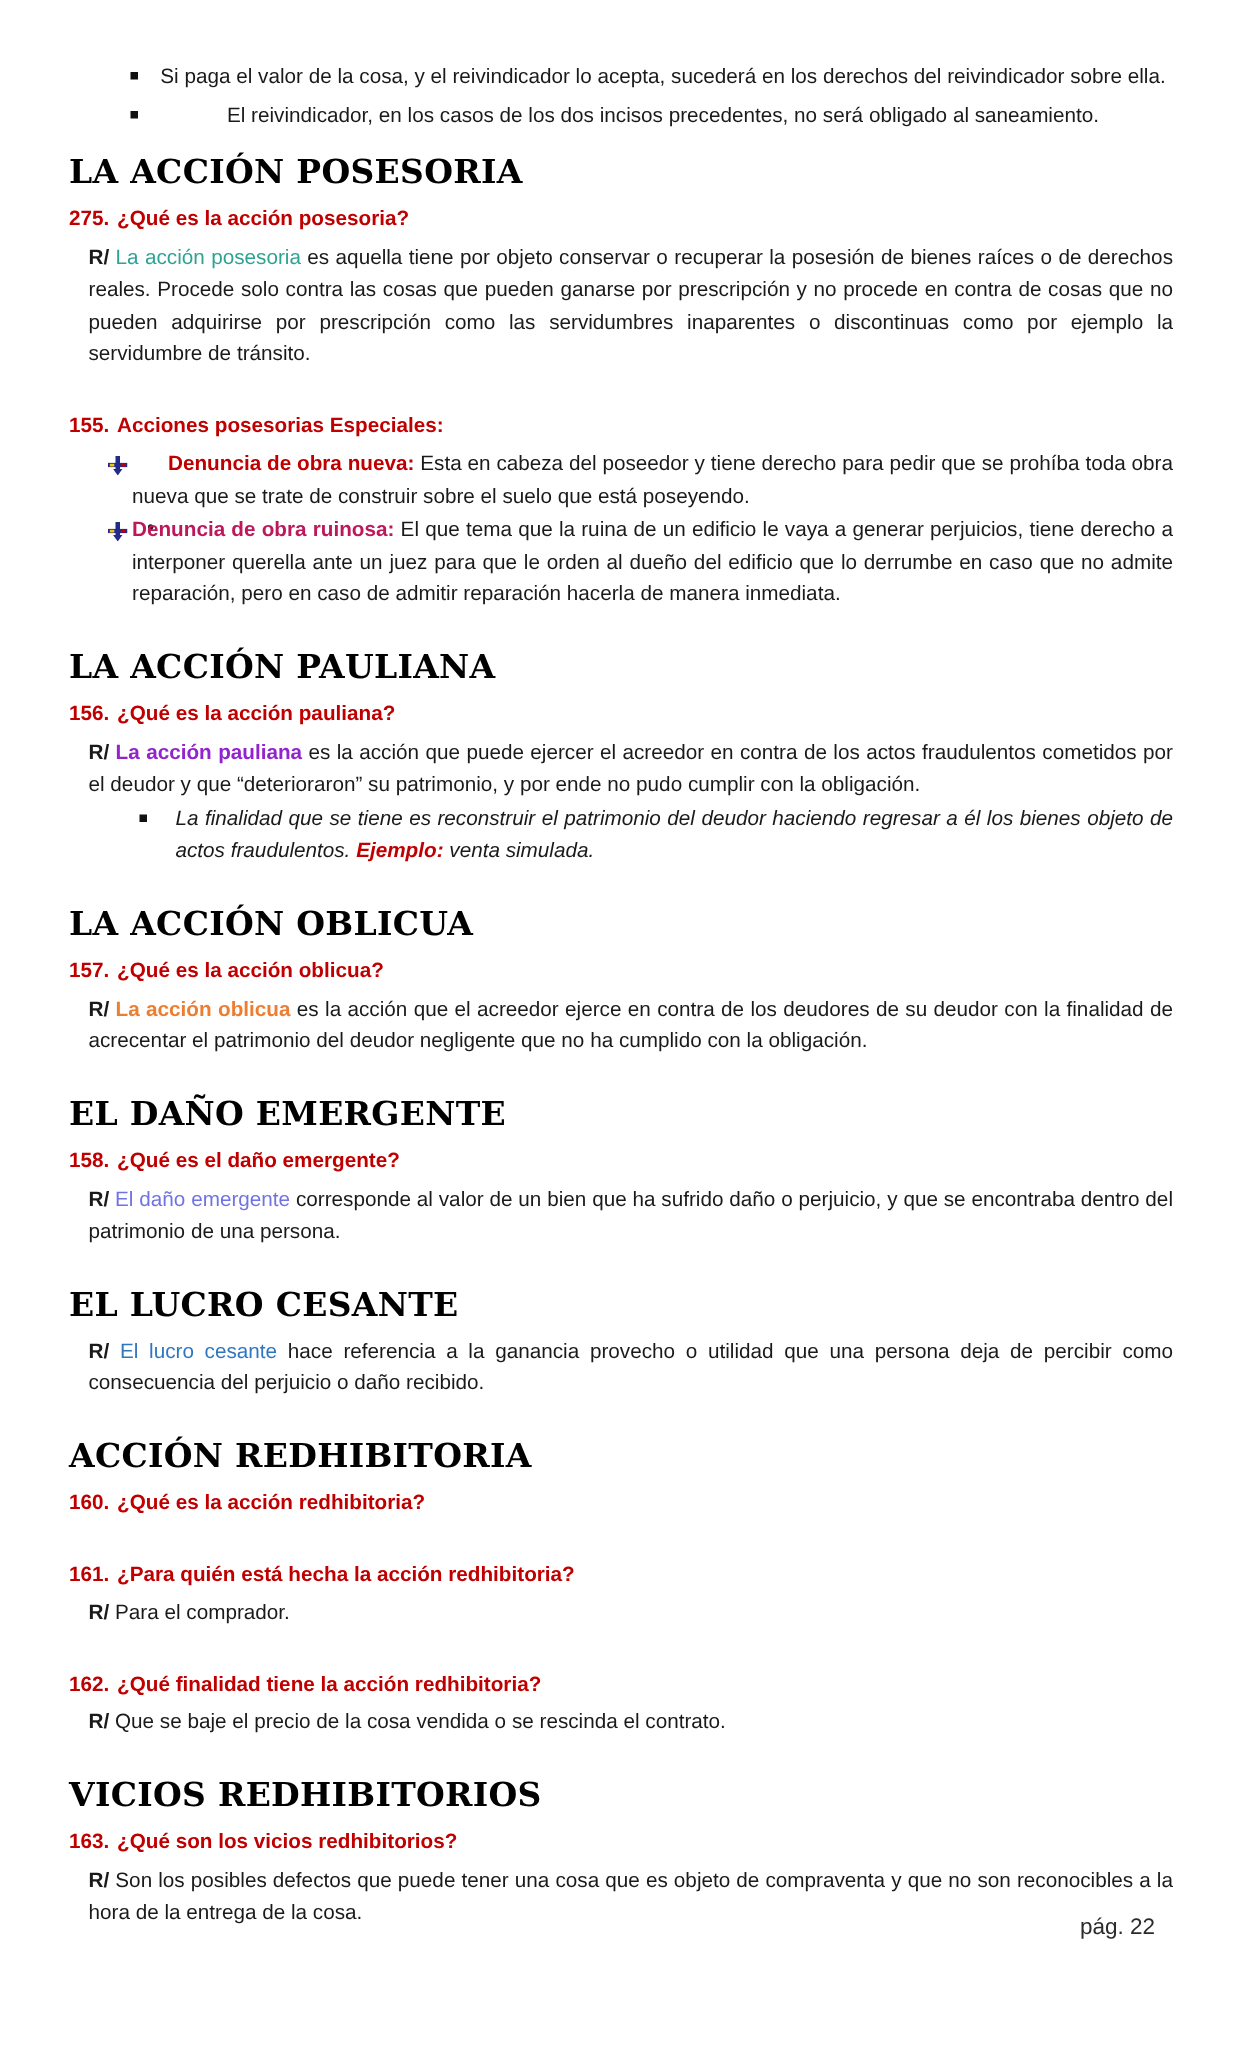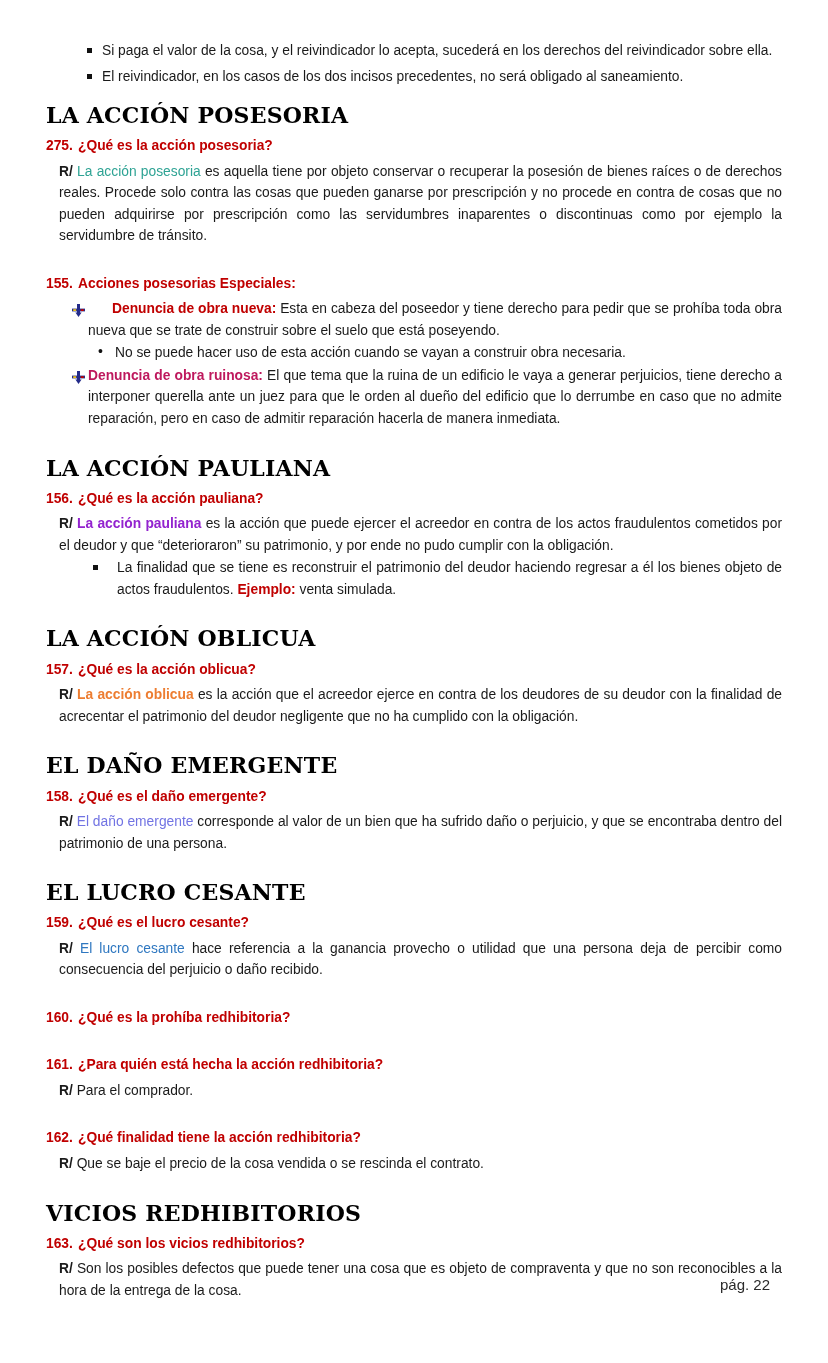--- a/index.html
+++ b/index.html
@@ -10,21 +10,21 @@
     background:#ffffff;
     box-sizing:border-box;
     padding:40px 46px 0 46px;
     font-family:"Liberation Sans",sans-serif;
     font-size:13.8px;
     line-height:1.56;
     color:#1a1a1a;
     overflow:hidden;
   }
   
-  ul.intro{list-style:none;margin:0 0 2px 0;padding:0;}
+  ul.intro{list-style:none;margin:0 0 2px 0;padding:0;text-align:center;}
   ul.intro li{position:relative;padding-left:56px;margin-bottom:4px;}
   ul.intro .sq{position:absolute;left:41px;top:8px;width:5px;height:5px;background:#111;}
   
   h2.sec{
     font-family:"DejaVu Serif","Liberation Serif",serif;
     font-weight:800;
     font-size:22px;
     line-height:1.15;
     letter-spacing:.2px;
     color:#000;
@@ -39,21 +39,21 @@
   .ans{margin:0 0 0 13px;text-align:justify;}
   .qa{margin-bottom:26px;}
   .qa.spaced{margin-top:0;}
   
   ul.flags{list-style:none;margin:2px 0 0 0;padding:0;}
   ul.flags li.flag{position:relative;padding-left:42px;text-align:justify;margin-bottom:1px;}
   ul.flags li.flag .flag-ico{position:absolute;left:26px;top:4px;}
   ul.flags li.dotli{position:relative;padding-left:69px;margin-bottom:1px;}
   ul.flags li.dotli .dot{position:absolute;left:52px;top:-1px;font-size:14px;color:#111;}
   
-  .sqli{position:relative;padding-left:71px;text-align:justify;margin-top:1px;}
+  .sqli{position:relative;padding-left:71px;text-align:justify;margin-top:1px;font-style:italic;}
   .sqli .sq2{position:absolute;left:47px;top:8px;width:5px;height:5px;background:#111;}
   
   .footer{
     position:absolute;top:1273px;right:58px;
     font-size:15px;color:#2b2b2b;
   }
 </style>
 </head>
 <body>
 
@@ -93,21 +93,20 @@
             <rect x="0" y="4.6" width="13" height="2.8" fill="#232B8A"></rect>
             <polygon points="3.4,8.6 9.6,8.6 6.5,13" fill="#232B8A"></polygon>
             <rect x="1.2" y="5.2" width="3" height="1.8" fill="#F0C419"></rect>
             <rect x="8.8" y="5.2" width="3" height="1.8" fill="#C00000"></rect>
           </svg>
         </span>
         <span><span style="font-weight: bold; color: rgb(192, 0, 0); margin-left: 24px;">Denuncia de obra nueva: </span><span>Esta en cabeza del poseedor y tiene derecho para pedir que se prohíba toda obra nueva que se trate de construir sobre el suelo que está poseyendo.</span></span>
       </li>
       <li class="dotli">
         <span class="dot">•</span>
-        <span><span>No se puede hacer uso de esta acción cuando se vayan a construir obra necesaria.</span></span>
       </li>
       <li class="flag">
         <span class="flag-ico">
           <svg width="13" height="13" viewBox="0 0 13 13">
             <rect x="5" y="0" width="3" height="9" fill="#232B8A"></rect>
             <rect x="0" y="4.6" width="13" height="2.8" fill="#232B8A"></rect>
             <polygon points="3.4,8.6 9.6,8.6 6.5,13" fill="#232B8A"></polygon>
             <rect x="1.2" y="5.2" width="3" height="1.8" fill="#F0C419"></rect>
             <rect x="8.8" y="5.2" width="3" height="1.8" fill="#C00000"></rect>
           </svg>
@@ -147,32 +146,29 @@
     <div class="qline">
       <span class="qnum">158.</span>
       <span class="qtext">¿Qué es el daño emergente?</span>
     </div>
     <p class="ans"><span style="font-weight: bold;">R/ </span><span style="color: rgb(113, 115, 227);">El daño emergente</span><span> corresponde al valor de un bien que ha sufrido daño o perjuicio, y que se encontraba dentro del patrimonio de una persona.</span></p>
   </div>
 
   <h2 class="sec">EL LUCRO CESANTE</h2>
 
   <div class="qa">
-    <div class="qline">
-      <span class="qnum">159.</span>
-      <span class="qtext">¿Qué es el lucro cesante?</span>
-    </div>
     <p class="ans"><span style="font-weight: bold;">R/ </span><span style="color: rgb(46, 119, 192);">El lucro cesante</span><span> hace referencia a la ganancia provecho o utilidad que una persona deja de percibir como consecuencia del perjuicio o daño recibido.</span></p>
   </div>
 
+  <h2 class="sec">ACCIÓN REDHIBITORIA</h2>
 
   <div class="qa">
     <div class="qline">
       <span class="qnum">160.</span>
-      <span class="qtext">¿Qué es la prohíba redhibitoria?</span>
+      <span class="qtext">¿Qué es la acción redhibitoria?</span>
     </div>
   </div>
 
   <div class="qa spaced">
     <div class="qline">
       <span class="qnum">161.</span>
       <span class="qtext">¿Para quién está hecha la acción redhibitoria?</span>
     </div>
     <p class="ans"><span style="font-weight: bold;">R/ </span><span>Para el comprador.</span></p>
   </div>

